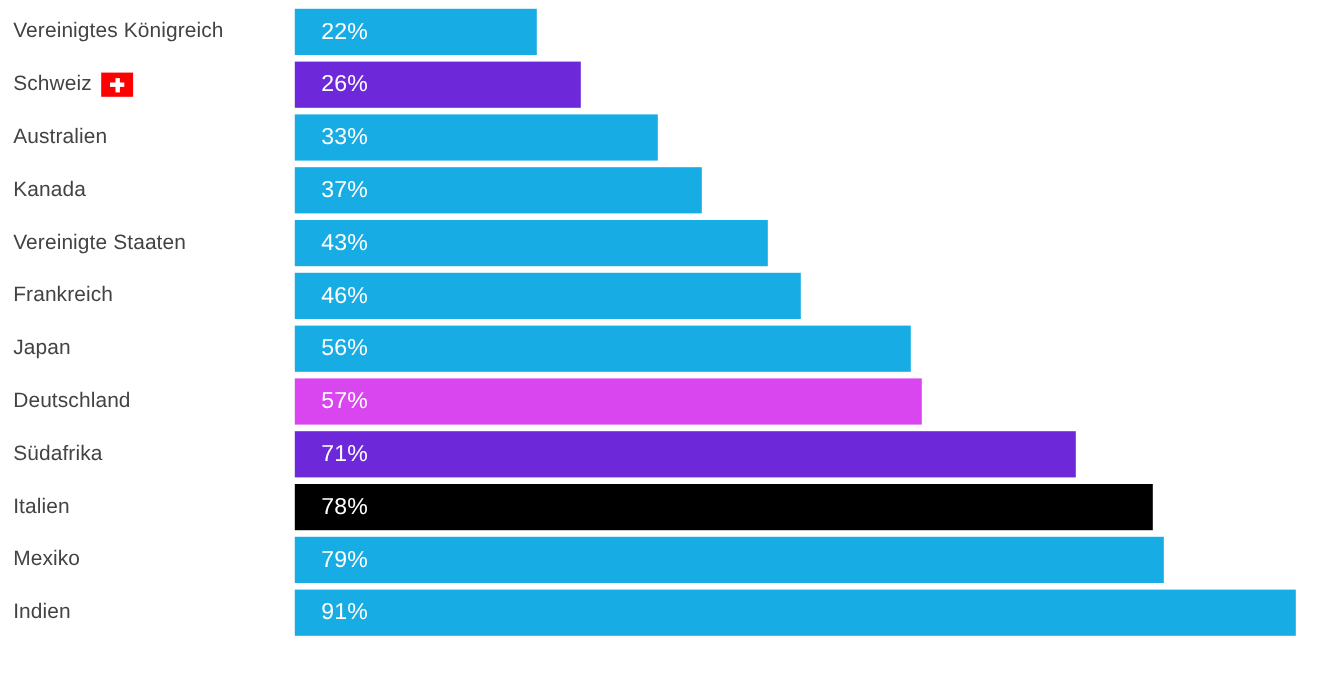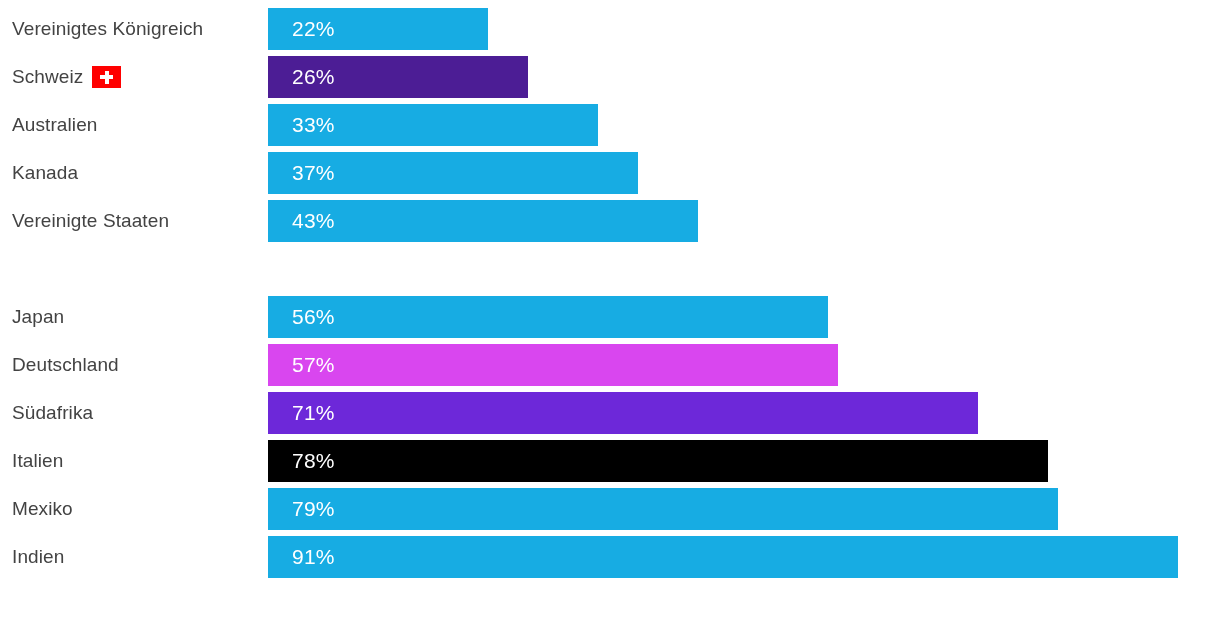--- a/index.html
+++ b/index.html
@@ -93,21 +93,21 @@
       </div>
       <div class="bar" style="width: 220px; background: rgb(23, 172, 227);">
         <span class="bar-value">22%</span>
       </div>
     </div>
     <div class="row" style="top: 56px;">
       <div class="row-label">
         <span>Schweiz</span>
         <span class="flag-ch"></span>
       </div>
-      <div class="bar" style="width: 260px; background: #4c1d95;">
+      <div class="bar" style="width: 260px; background: #6d28d9;">
         <span class="bar-value">26%</span>
       </div>
     </div>
     <div class="row" style="top: 104px;">
       <div class="row-label">
         <span>Australien</span>
       </div>
       <div class="bar" style="width: 330px; background: rgb(23, 172, 227);">
         <span class="bar-value">33%</span>
       </div>
@@ -119,20 +119,28 @@
       <div class="bar" style="width: 370px; background: rgb(23, 172, 227);">
         <span class="bar-value">37%</span>
       </div>
     </div>
     <div class="row" style="top: 200px;">
       <div class="row-label">
         <span>Vereinigte Staaten</span>
       </div>
       <div class="bar" style="width: 430px; background: rgb(23, 172, 227);">
         <span class="bar-value">43%</span>
+      </div>
+    </div>
+    <div class="row" style="top: 248px;">
+      <div class="row-label">
+        <span>Frankreich</span>
+      </div>
+      <div class="bar" style="width: 460px; background: rgb(23, 172, 227);">
+        <span class="bar-value">46%</span>
       </div>
     </div>
     <div class="row" style="top: 296px;">
       <div class="row-label">
         <span>Japan</span>
       </div>
       <div class="bar" style="width: 560px; background: rgb(23, 172, 227);">
         <span class="bar-value">56%</span>
       </div>
     </div>

